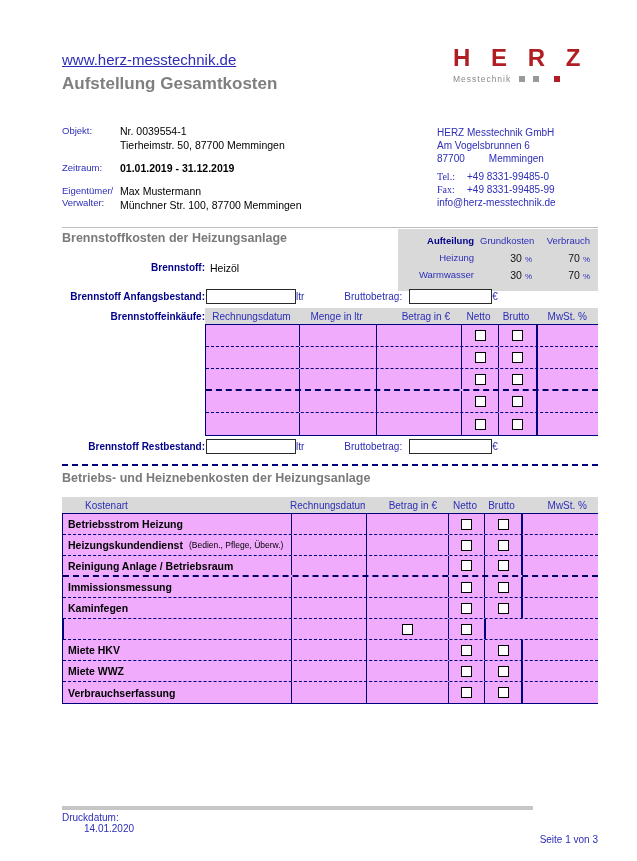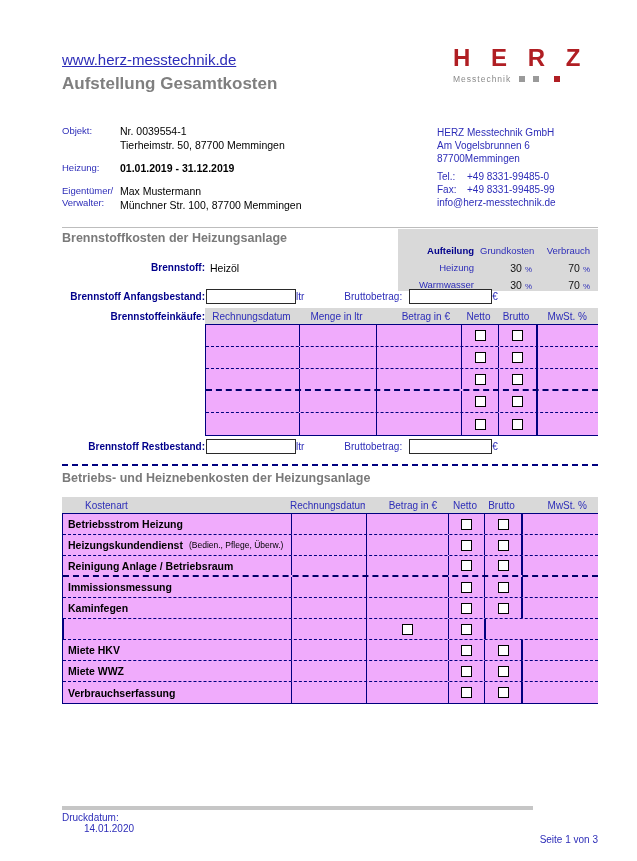--- a/index.html
+++ b/index.html
@@ -20,28 +20,28 @@
   #title { position:absolute; left:62px; top:74px; font-size:17px; font-weight:bold; color:#7f7f7f; }
 
   #info-left { position:absolute; left:62px; top:124px; width:330px; font-size:10.5px; }
   .info-row { display:flex; margin-bottom:9px; }
   .info-label { width:58px; font-size:9.5px; color:#2d2db8; flex-shrink:0; padding-top:1px; line-height:12px; }
   .info-value { color:#000; line-height:14px; }
   .bold { font-weight:bold; }
 
   #company { position:absolute; left:437px; top:126px; font-size:10px; color:#2d2db8; line-height:13px; }
   .tel-row { display:flex; }
-  .tel-label { width:30px; }
-  #company-city { margin-left:0; }
+  .tel-label { width:30px;font-family:Liberation Serif, serif; }
+  #company-city { margin-left:24px; }
   #company-tel-block { margin-top:5px; }
 
   .sec-rule { position:absolute; left:62px; width:536px; height:1px; background:#bdbdbd; }
   .sec-heading { position:absolute; left:62px; font-size:12.5px; font-weight:bold; color:#7a7a7a; white-space:nowrap; }
 
-  #aufteilung { position:absolute; left:398px; top:229px; width:200px; height:62px; background:#d9d9d9; padding:13px 2px; }
+  #aufteilung { position:absolute; left:398px; top:229px; width:200px; height:62px; background:#d9d9d9; padding:3px 2px; }
   .auf-row { display:grid; grid-template-columns:80px 58px 58px; height:17px; align-items:center; }
   .auf-cell { text-align:right; padding-right:6px; font-size:9.5px; color:#2d2db8; white-space:nowrap; }
   .auf-title { font-weight:bold; color:#00008b; }
   .auf-num { font-size:10.5px; color:#111; }
   .pct { font-size:8px; color:#2d2db8; margin-left:3px; }
 
   .form-row { position:absolute; left:62px; display:flex; align-items:center; height:17px; }
   .form-label { width:143px; text-align:right; font-size:10px; font-weight:bold; color:#00008b; flex-shrink:0; white-space:nowrap; }
   .fuel-value { font-size:10.5px; color:#000; margin-left:5px; }
   .inp { border:1px solid #2a2a2a; background:#fff; height:15px; font-size:10px; padding:0 3px; font-family:inherit; }
@@ -108,21 +108,21 @@
 
   <div id="info-left">
     <div class="info-row">
       <div class="info-label">Objekt:</div>
       <div class="info-value">
         <div>Nr. 0039554-1</div>
         <div>Tierheimstr. 50, 87700 Memmingen</div>
       </div>
     </div>
     <div class="info-row">
-      <div class="info-label">Heizung:</div>
+      <div class="info-label">Zeitraum:</div>
       <div class="info-value bold">01.01.2019 - 31.12.2019</div>
     </div>
     <div class="info-row">
       <div class="info-label">
         <div>Eigentümer/</div>
         <div>Verwalter:</div>
       </div>
       <div class="info-value">
         <div>Max Mustermann</div>
         <div>Münchner Str. 100, 87700 Memmingen</div>

